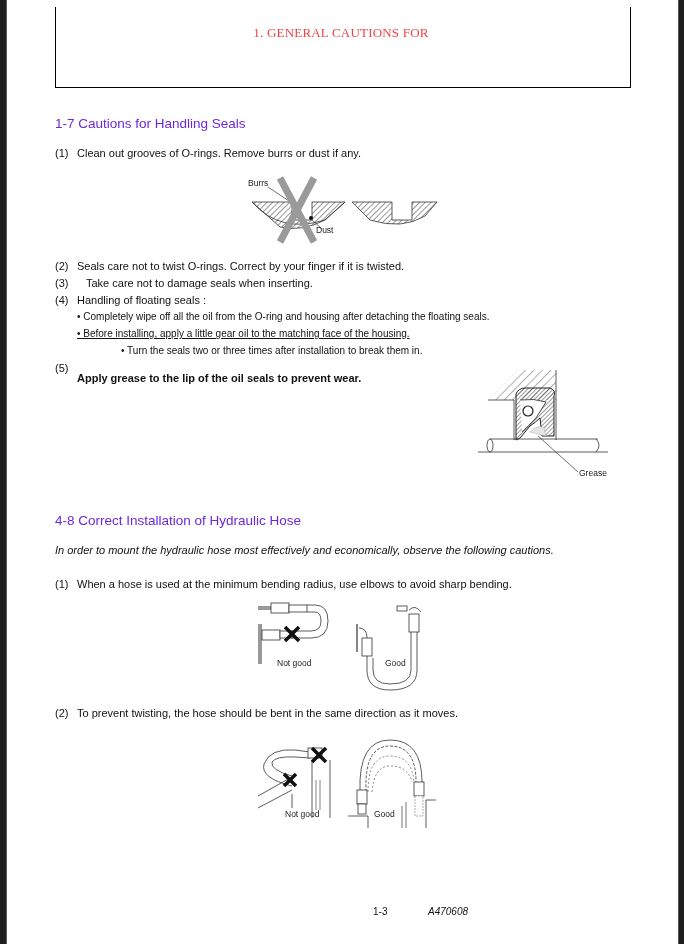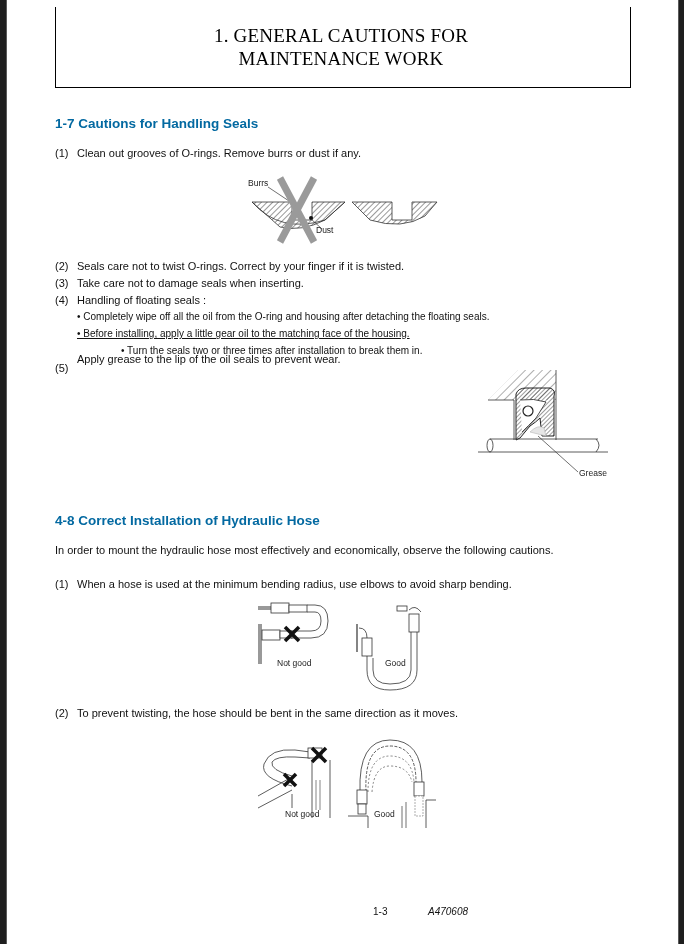--- a/index.html
+++ b/index.html
@@ -10,43 +10,42 @@
       color: #111;
     }
     .edge-left { position: absolute; left: 0; top: 0; width: 6px; height: 944px; background: #1e1e1e; border-right: 1px solid #5a5a5a; }
     .edge-right { position: absolute; left: 678px; top: 0; width: 6px; height: 944px; background: #1e1e1e; border-left: 1px solid #5a5a5a; }
     .title-box {
       position: absolute; left: 55px; top: 7px; width: 574px; height: 80px;
       border-left: 1.3px solid #000; border-right: 1.3px solid #000; border-bottom: 1.3px solid #000;
     }
     .title-line {
       position: absolute; left: 0; width: 100%; text-align: center;
-      font-family: "Liberation Serif", "DejaVu Serif", serif; font-size: 19px; color: #000000;
+      font-family: "Liberation Serif", "DejaVu Serif", serif; font-size: 13px; color: #ef4444;
       letter-spacing: 0.2px;
     }
     .t1 { top: 18px; left: -2px; }
     .t2 { top: 41px; left: -2px; }
-    .h2 { position: absolute; left: 55px; font-weight: bold; font-size: 13.5px; color: #0369a1; }
+    .h2 { position: absolute; left: 55px; font-weight: normal; font-size: 13.5px; color: #6d28d9; }
     .p { position: absolute; font-size: 11px; color: #111; white-space: nowrap; }
     .num { position: absolute; left: 55px; font-size: 11px; }
     .txt { position: absolute; left: 77px; font-size: 11px; }
     .bul { position: absolute; left: 77px; font-size: 10px; }
     svg { position: absolute; overflow: visible; }
     .lbl { font-family: "Liberation Sans", sans-serif; font-size: 8.5px; fill: #222; }
     .footer { position: absolute; top: 906px; font-size: 10px; color: #111; margin-left: 44px; }
   </style>
 </head>
 <body>
 
 <div class="edge-left"></div>
 <div class="edge-right"></div>
 
 <div class="title-box">
   <div class="title-line t1">1. GENERAL CAUTIONS FOR</div>
-  <div class="title-line t2">MAINTENANCE WORK</div>
 </div>
 
 <div class="h2" style="top:116px;">1-7  Cautions for Handling Seals</div>
 
 <div class="num" style="top:147px;">(1)</div>
 <div class="txt" style="top:147px;">Clean out grooves of O-rings. Remove burrs or dust if any.</div>
 
 <svg style="left:240px; top:172px;" width="210" height="75" viewBox="0 0 210 75">
   <defs>
     <pattern id="hatch" patternUnits="userSpaceOnUse" width="4" height="4" patternTransform="rotate(45)">
@@ -64,28 +63,28 @@
   <line x1="74" y1="6" x2="40" y2="70" stroke="#9a9a9a" stroke-width="7"></line>
   <text class="lbl" x="8" y="14">Burrs</text>
   <text class="lbl" x="76" y="61">Dust</text>
 
   <path d="M112,30 L152,30 L152,48 L172,48 L172,30 L197,30 L185,44 Q162,58 130,48 Z" fill="url(#hatch)" stroke="#333" stroke-width="0.8"></path>
 </svg>
 
 <div class="num" style="top:260px;">(2)</div>
 <div class="txt" style="top:260px;">Seals care not to twist O-rings. Correct by your finger if it is twisted.</div>
 <div class="num" style="top:277px;">(3)</div>
-<div class="txt" style="top:277px;">Take care not to damage seals when inserting.</div>
+<div class="txt" style="top:277px;margin-left:9px;">Take care not to damage seals when inserting.</div>
 <div class="num" style="top:294px;">(4)</div>
 <div class="txt" style="top:294px;">Handling of floating seals :</div>
 <div class="bul" style="top:311px;">• Completely wipe off all the oil from the O-ring and housing after detaching the floating seals.</div>
 <div class="bul" style="top:328px;text-decoration:underline;">• Before installing, apply a little gear oil to the matching face of the housing.</div>
 <div class="bul" style="top:345px;margin-left:44px;">• Turn the seals two or three times after installation to break them in.</div>
 <div class="num" style="top:362px;">(5)</div>
-<div class="txt" style="top:353px;">Apply grease to the lip of the oil seals to prevent wear.</div>
+<div class="txt" style="top:372px;font-weight:bold;">Apply grease to the lip of the oil seals to prevent wear.</div>
 
 <svg style="left:478px; top:366px;" width="140" height="115" viewBox="0 0 140 115">
   <defs>
     <pattern id="hatch2" patternUnits="userSpaceOnUse" width="6" height="6" patternTransform="rotate(45)">
       <line x1="0" y1="0" x2="0" y2="6" stroke="#333" stroke-width="0.8"></line>
     </pattern>
     <pattern id="hatch3" patternUnits="userSpaceOnUse" width="3" height="3" patternTransform="rotate(45)">
       <line x1="0" y1="0" x2="0" y2="3" stroke="#222" stroke-width="0.9"></line>
     </pattern>
   </defs>
@@ -102,21 +101,21 @@
 
   <line x1="0" y1="86" x2="130" y2="86" stroke="#333" stroke-width="0.8"></line>
   <line x1="12" y1="73" x2="120" y2="73" stroke="#333" stroke-width="0.8"></line>
   <ellipse cx="12" cy="79.5" rx="3" ry="6.5" fill="none" stroke="#333" stroke-width="0.8"></ellipse>
   <path d="M118,73 Q124,79 118,86" fill="none" stroke="#333" stroke-width="0.8"></path>
   <line x1="60" y1="70" x2="100" y2="106" stroke="#333" stroke-width="0.7"></line>
   <text class="lbl" x="101" y="110">Grease</text>
 </svg>
 
 <div class="h2" style="top:513px;">4-8  Correct Installation of Hydraulic Hose</div>
-<div class="p" style="left:55px; top:544px;">In order to mount the hydraulic hose most effectively and economically, observe the following cautions.</div>
+<div class="p" style="left:55px; top:544px;font-style:italic;">In order to mount the hydraulic hose most effectively and economically, observe the following cautions.</div>
 
 <div class="num" style="top:578px;">(1)</div>
 <div class="txt" style="top:578px;">When a hose is used at the minimum bending radius, use elbows to avoid sharp bending.</div>
 
 <svg style="left:255px; top:600px;" width="180" height="95" viewBox="0 0 180 95">
 
   <rect x="3" y="6" width="14" height="4" fill="#999"></rect>
   <rect x="16" y="3" width="18" height="10" fill="#fff" stroke="#333" stroke-width="0.8"></rect>
   <rect x="34" y="5" width="18" height="7" fill="#fff" stroke="#333" stroke-width="0.8"></rect>
   <path d="M52,5 L60,5 Q73,5 73,21 Q73,38 56,38 L36,38" fill="none" stroke="#333" stroke-width="0.8"></path>

